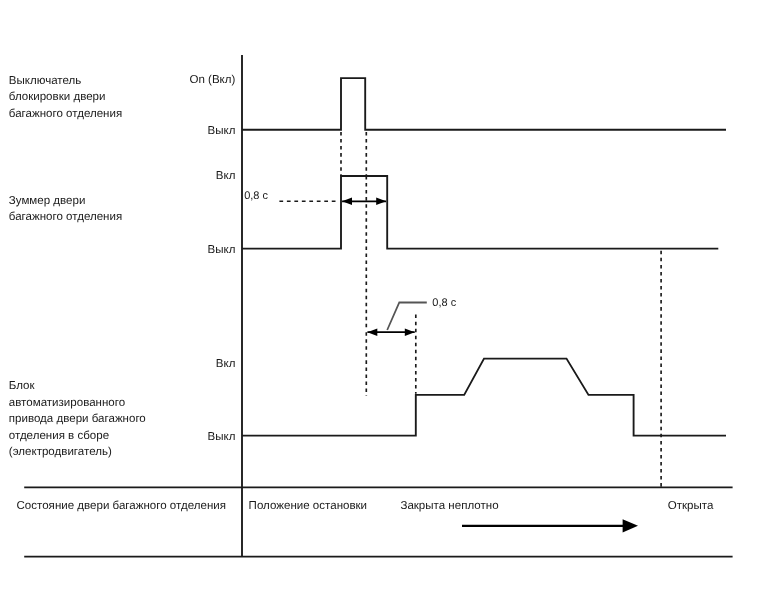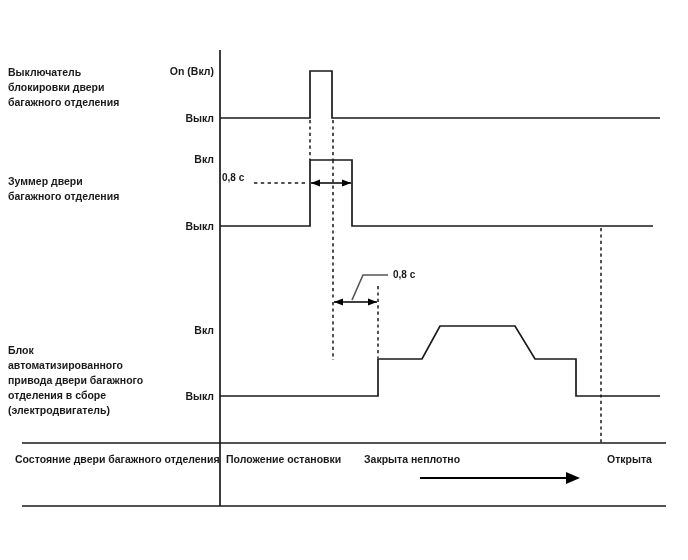--- a/index.html
+++ b/index.html
@@ -11,21 +11,20 @@
     width: 688px;
     height: 560px;
     font-family: "Liberation Sans", sans-serif;
     color: #000000;
     overflow: hidden;
   }
   #diagram-root {
     position: relative;
     width: 587px;
     height: 560px;
-    font-weight: bold;
   }
   svg#timing-svg {
     position: absolute;
     left: 0;
     top: 0;
     width: 688px;
     height: 560px;
   }
   .lbl {
     font-family: "Liberation Sans", sans-serif;

